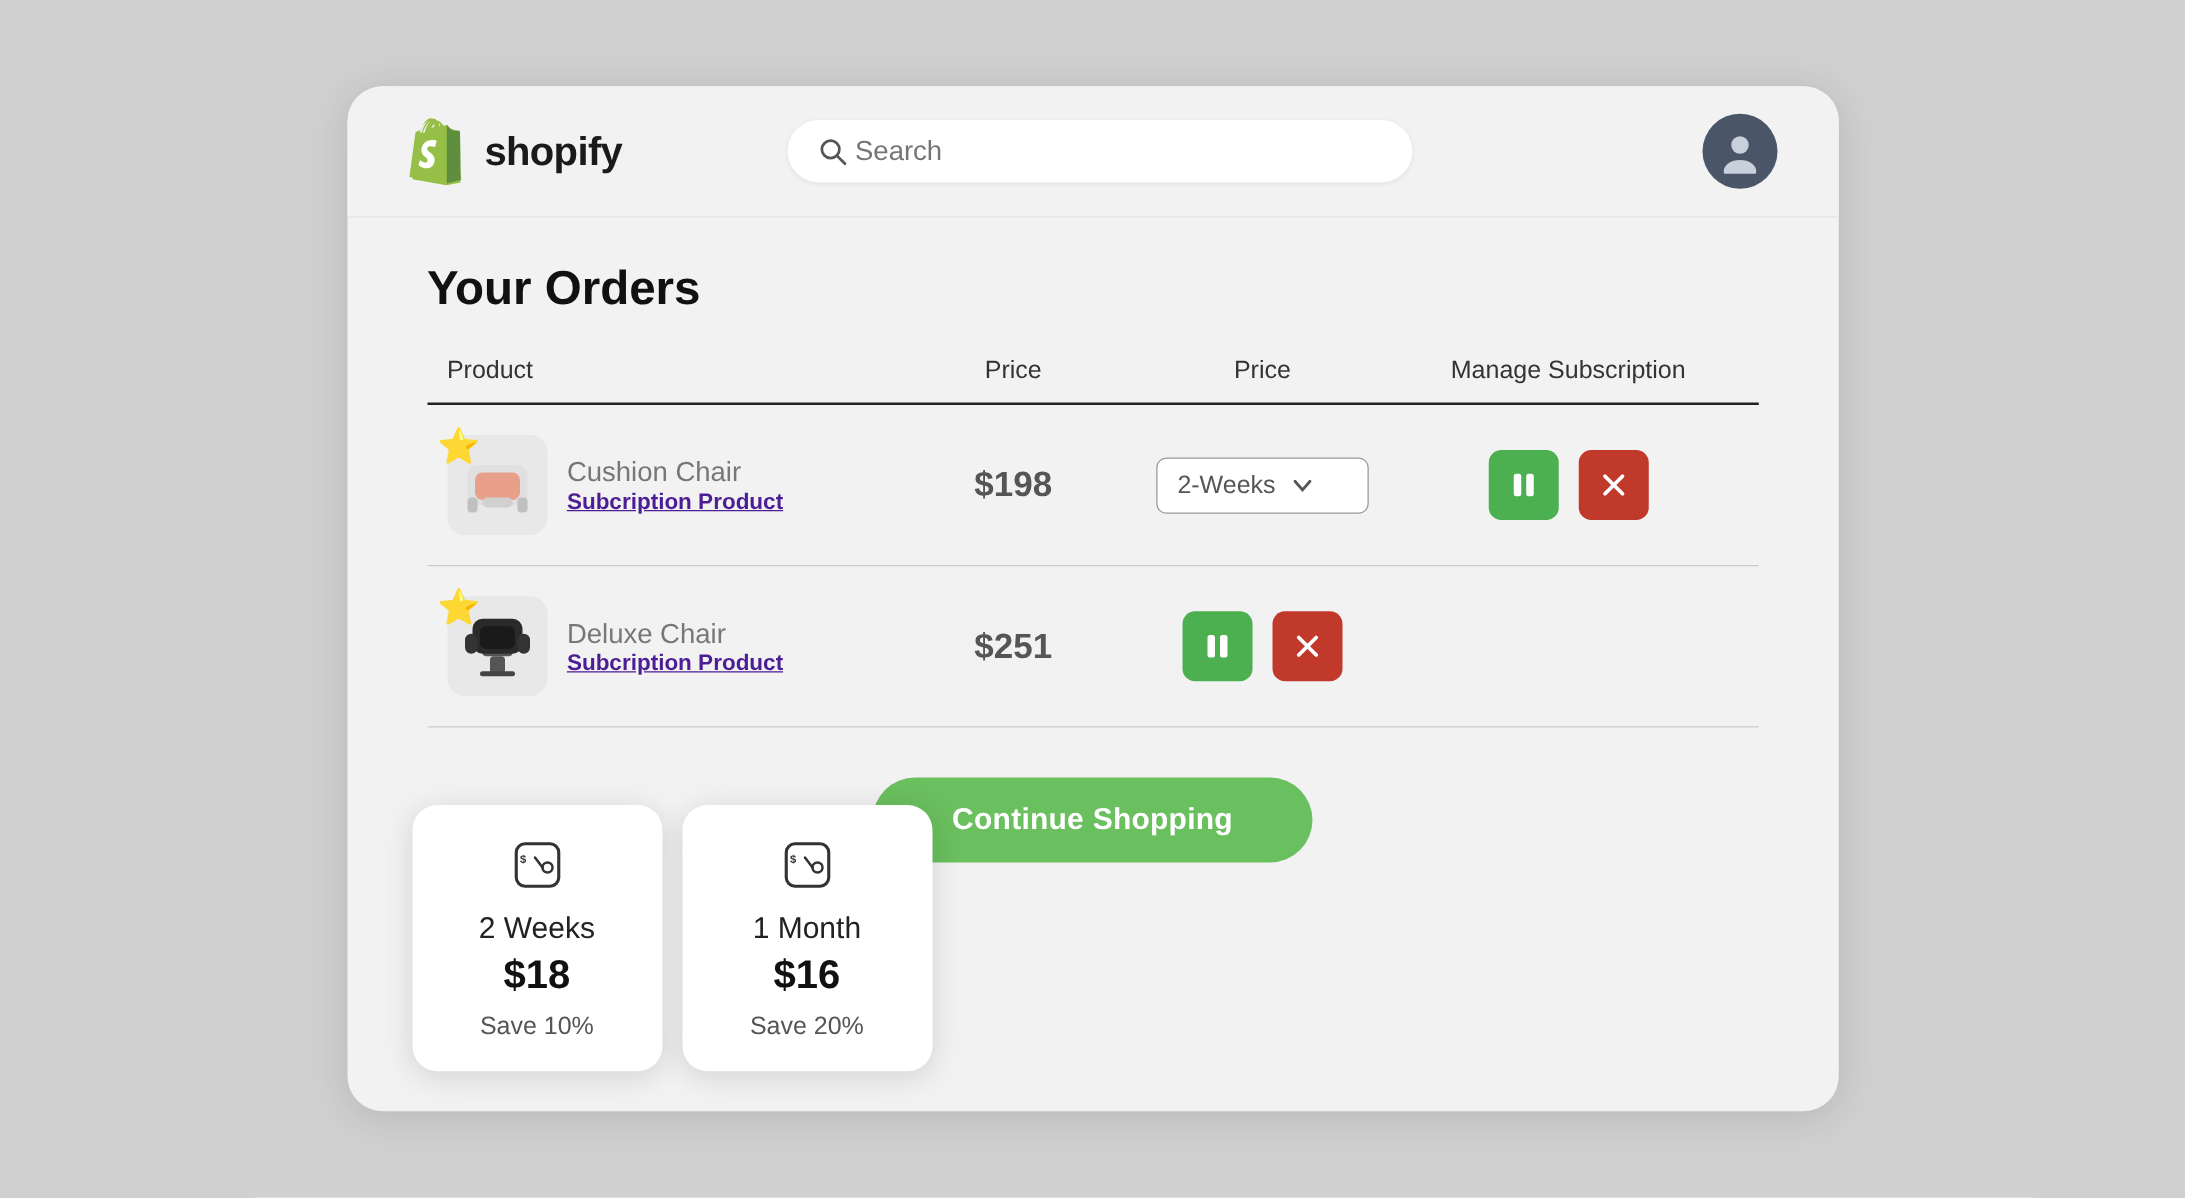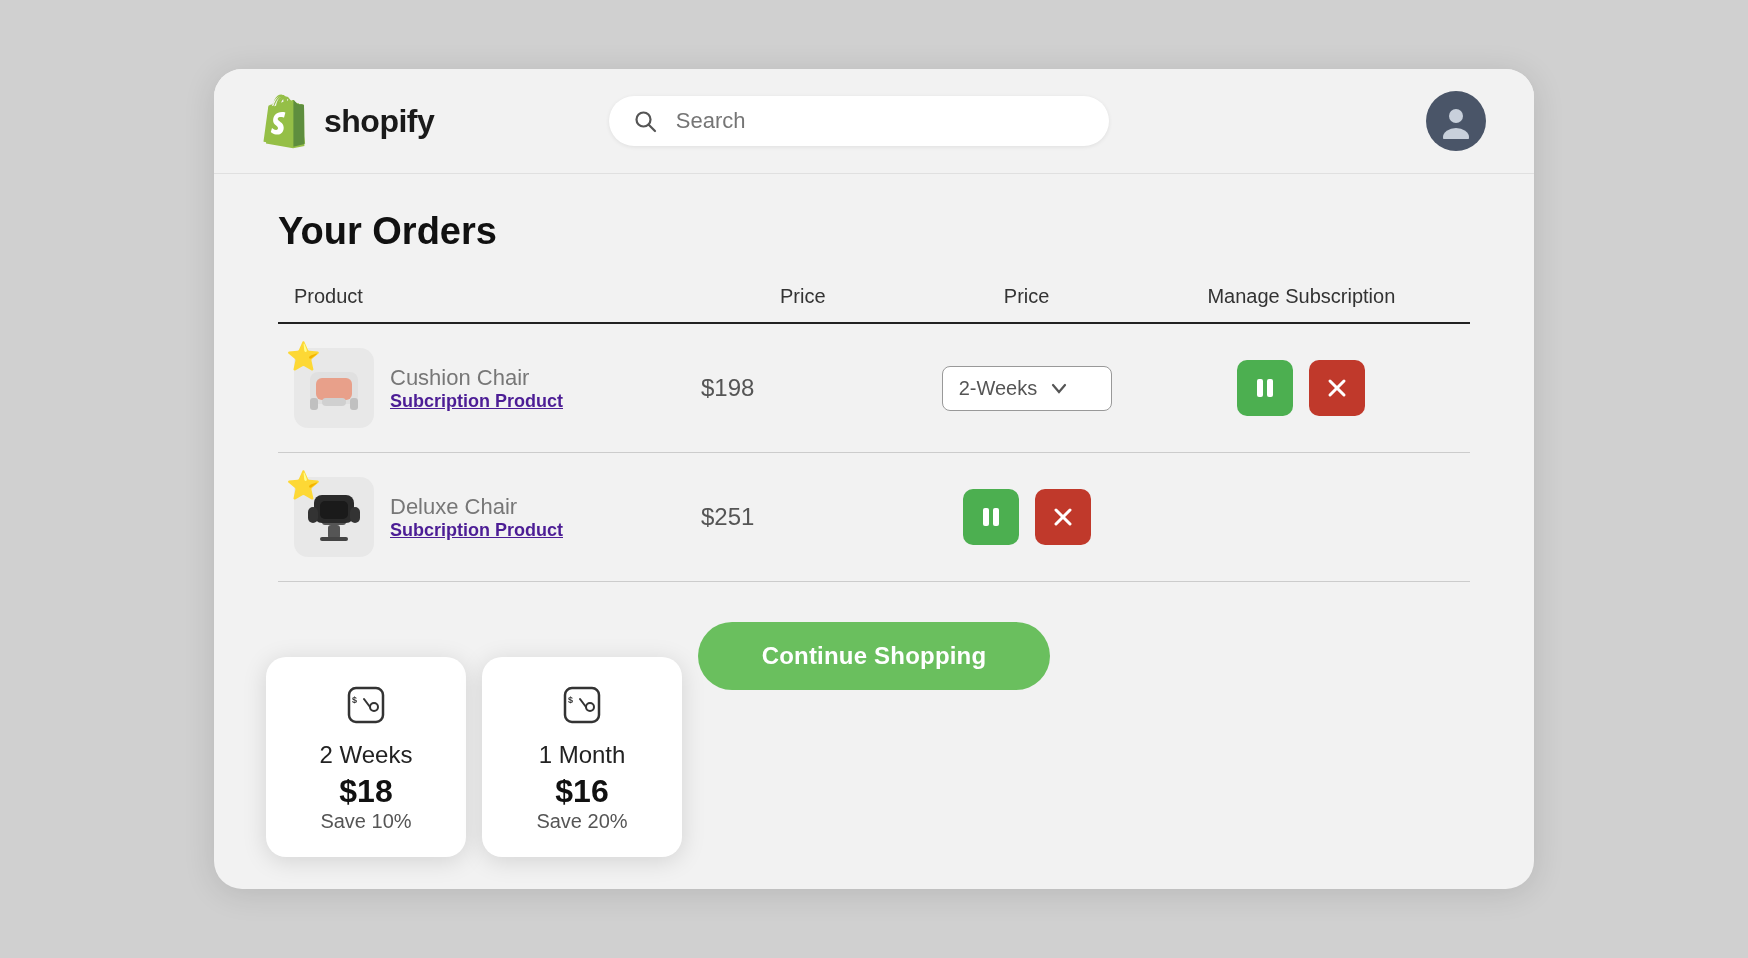--- a/index.html
+++ b/index.html
@@ -9,21 +9,21 @@
       width: 1748px;
       height: 958px;
       display: flex;
       align-items: center;
       justify-content: center;
       position: relative;
     }
     .main-card {
       background: #f2f2f2;
       border-radius: 28px;
-      width: 1320px;
+      width: 1193px;
       min-height: 820px;
       position: relative;
       padding: 0;
       box-shadow: 0 4px 32px rgba(0,0,0,0.12);
     }
     
     .header {
       background: #f2f2f2;
       border-radius: 28px 28px 0 0;
       padding: 22px 48px;
@@ -50,21 +50,21 @@
     }
     .search-bar {
       flex: 1;
       max-width: 500px;
       margin: 0 auto;
       display: flex;
       align-items: center;
       background: white;
       border-radius: 50px;
       padding: 12px 24px;
-      gap: 19px;
+      gap: 6px;
       box-shadow: 0 1px 4px rgba(0,0,0,0.08);
     }
     .search-bar input {
       border: none;
       outline: none;
       font-size: 22px;
       color: #888;
       background: transparent;
       width: 100%;
     }
@@ -151,24 +151,24 @@
       color: #777;
       font-weight: 400;
     }
     .product-tag {
       font-size: 18px;
       font-weight: 700;
       color: #4c1d95;
       text-decoration: underline;
     }
     .price-cell {
-      font-size: 24px;
-      font-weight: 400;
+      font-size: 28px;
+      font-weight: 700;
       color: #555;
-      text-align: left;
+      text-align: center;
     }
     .plan-cell {
       display: flex;
       justify-content: center;
     }
     .plan-dropdown {
       border: 1.5px solid #999;
       border-radius: 8px;
       padding: 10px 16px;
       font-size: 20px;
@@ -254,21 +254,21 @@
     .popup-duration {
       font-size: 24px;
       font-weight: 400;
       color: #222;
       margin-bottom: 4px;
     }
     .popup-price {
       font-size: 32px;
       font-weight: 800;
       color: #111;
-      margin-bottom: 0;
+      margin-bottom: 12px;
     }
     .popup-save {
       font-size: 20px;
       color: #555;
     }
   </style>
 </head>
 <body>
 
 <div class="main-card">

